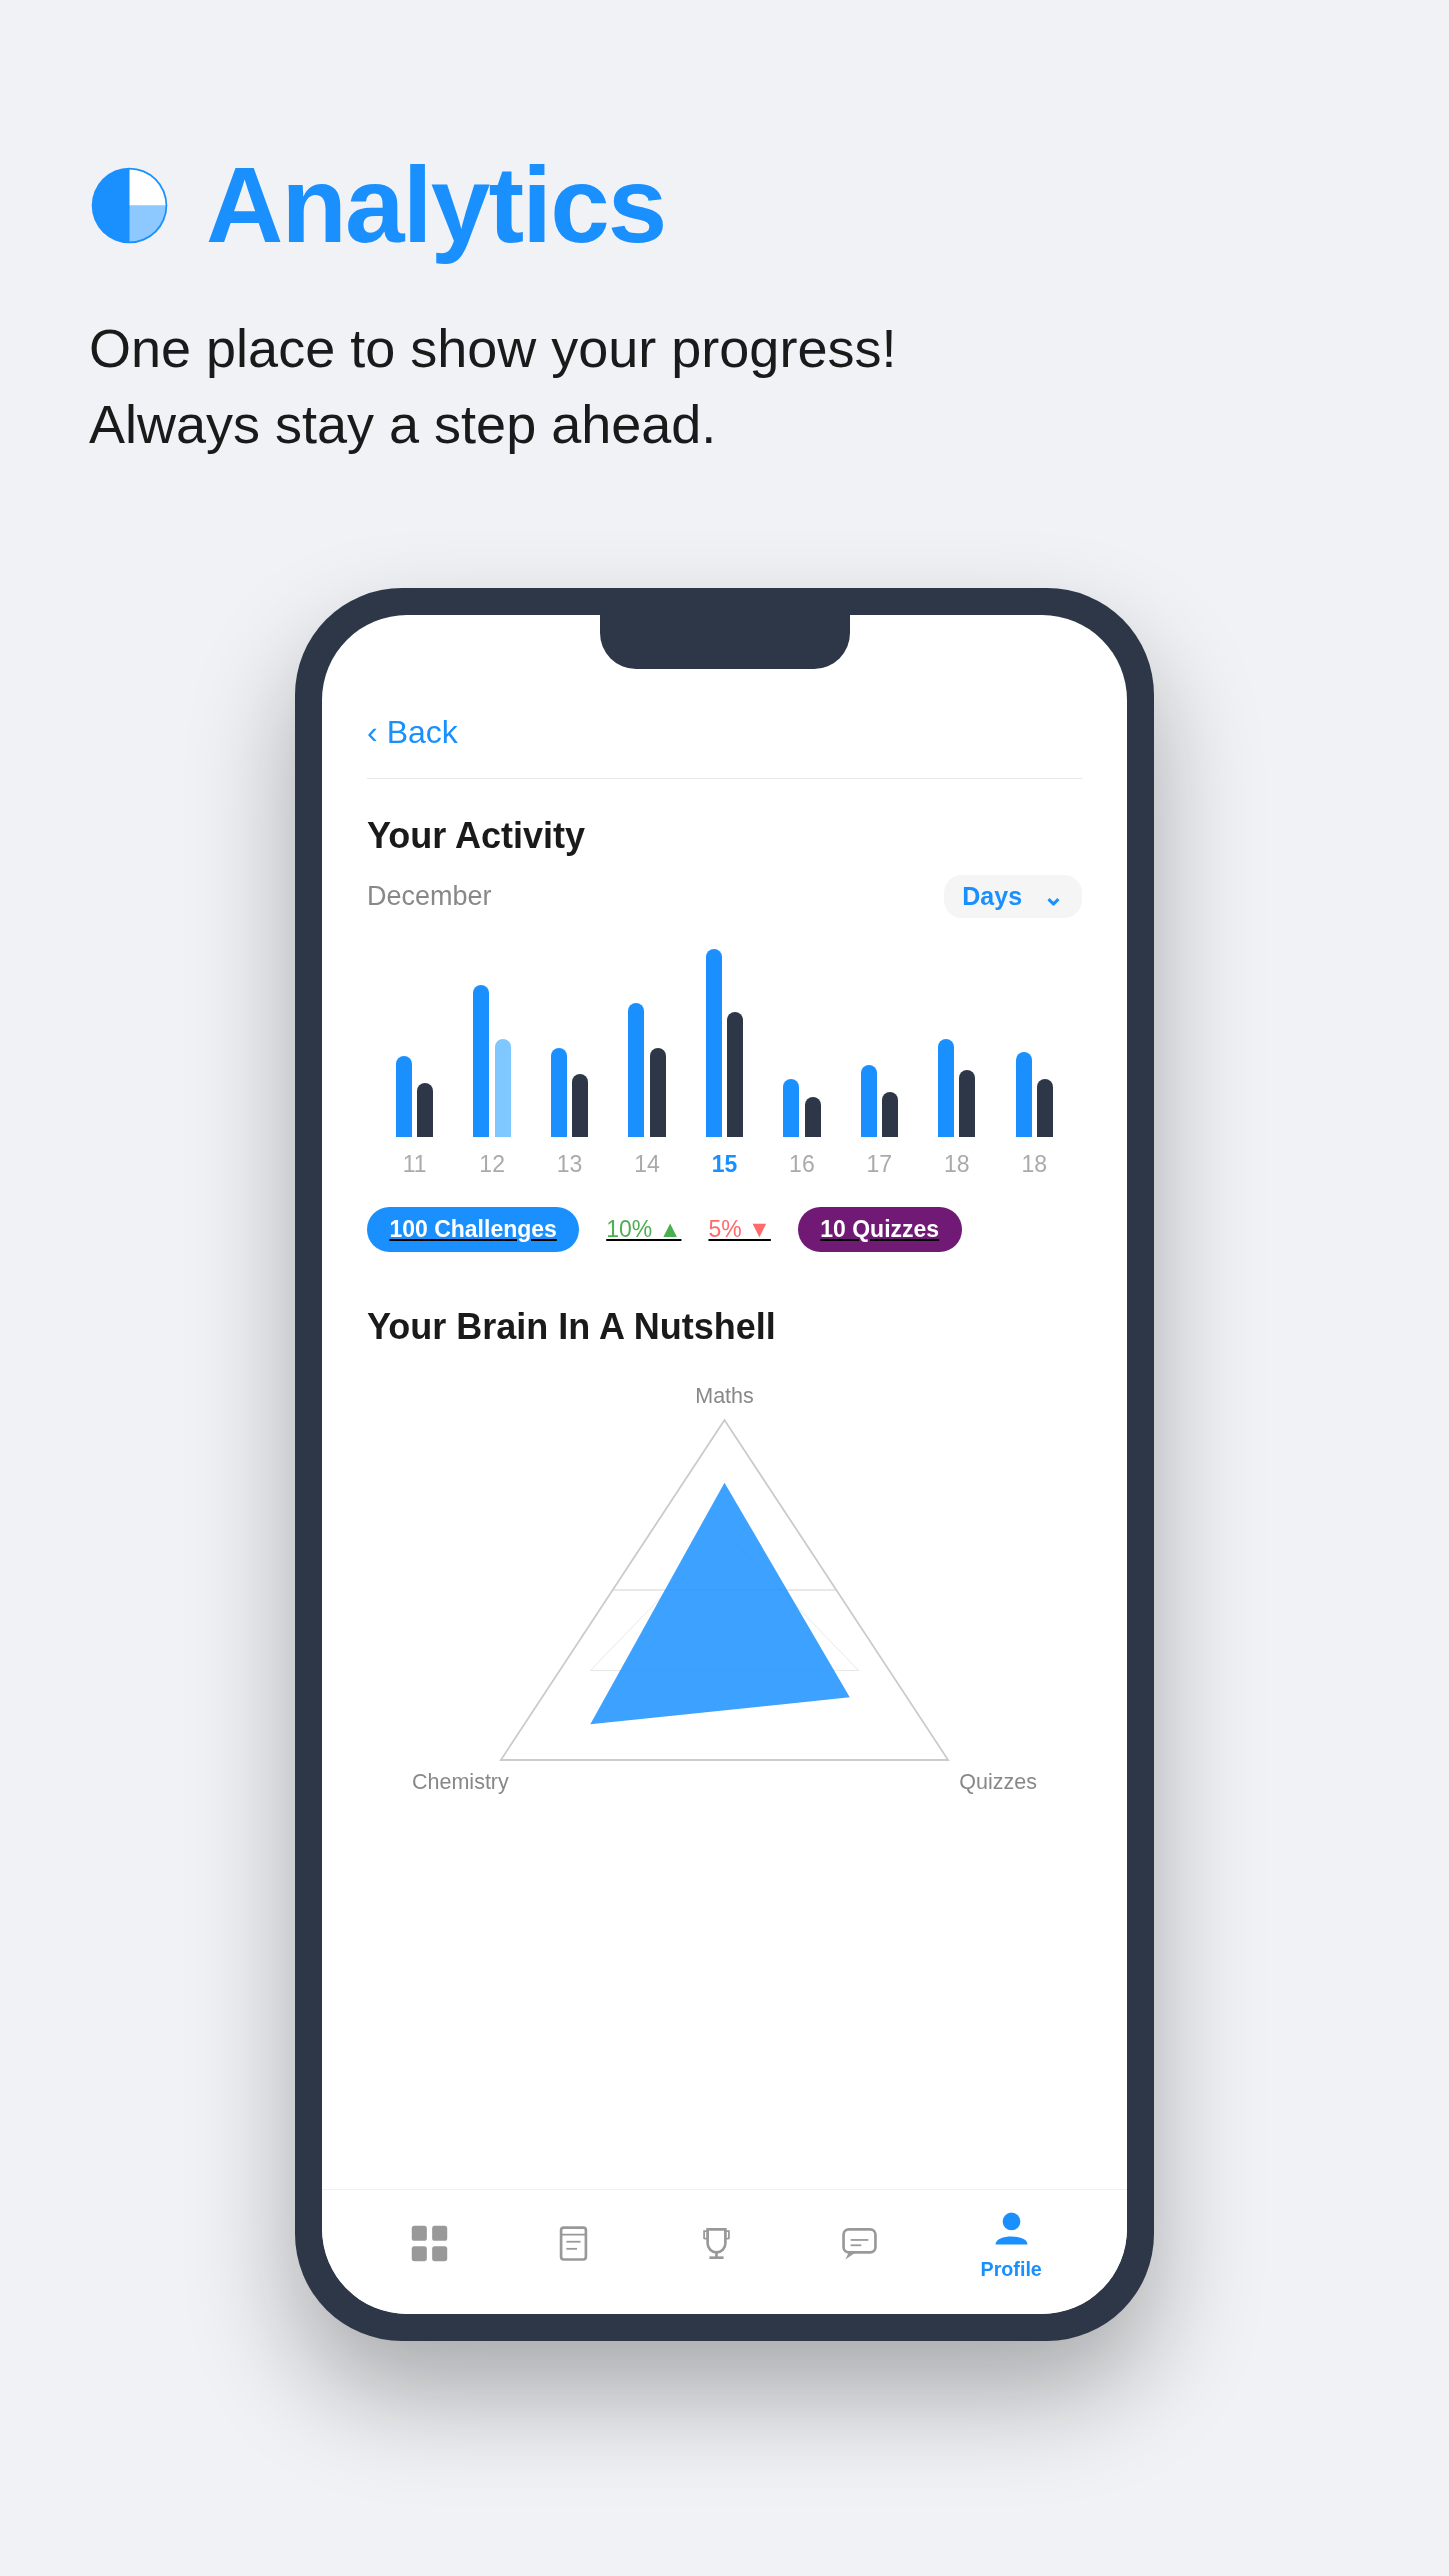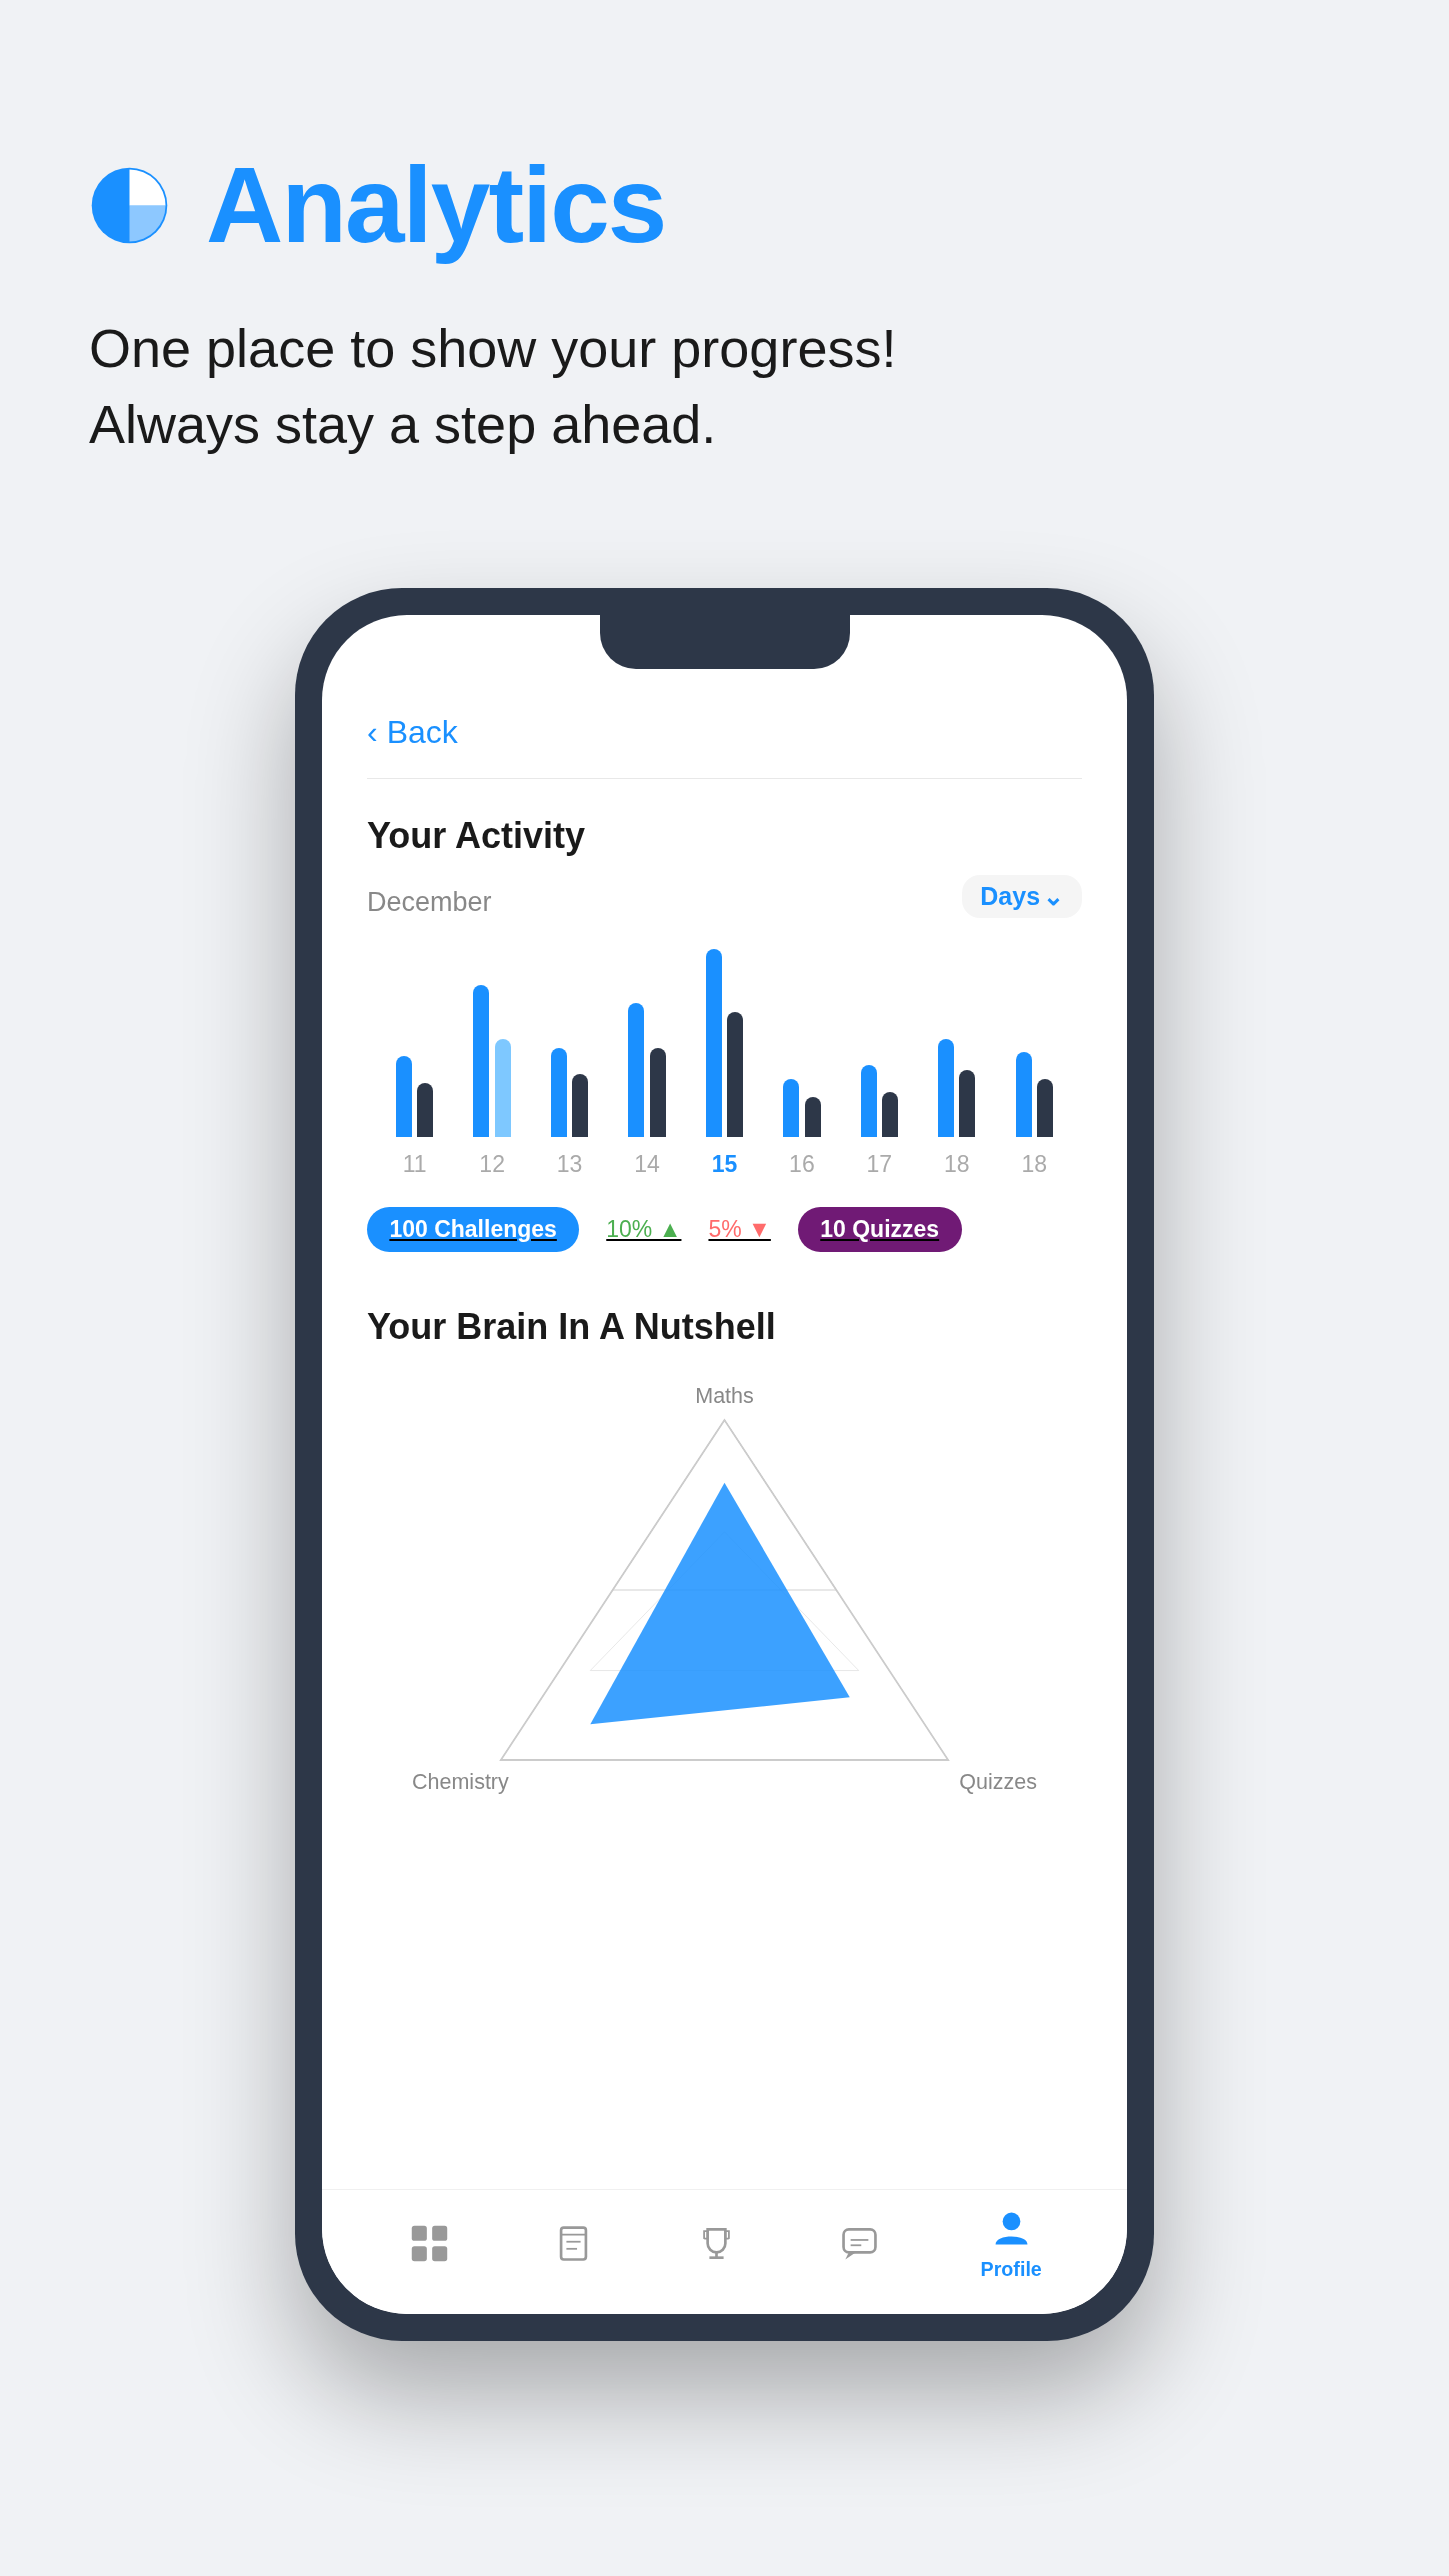--- a/index.html
+++ b/index.html
@@ -104,31 +104,31 @@
     }
     .activity-title {
       font-size: 36px;
       font-weight: 700;
       color: #1a1a1a;
       margin-bottom: 18px;
     }
     .activity-header {
       display: flex;
       justify-content: space-between;
-      align-items: flex-end;
+      align-items: center;
       margin-bottom: 27px;
     }
     .month-label {
       font-size: 27px;
       color: #888;
     }
     .days-dropdown {
       display: flex;
       align-items: center;
-      gap: 3px;
+      gap: 21px;
       background: #f5f5f5;
       border-radius: 18px;
       padding: 7.2px 18px;
       font-size: 25px;
       color: #1a90ff;
       font-weight: 600;
     }
 
     
     .bar-chart {

